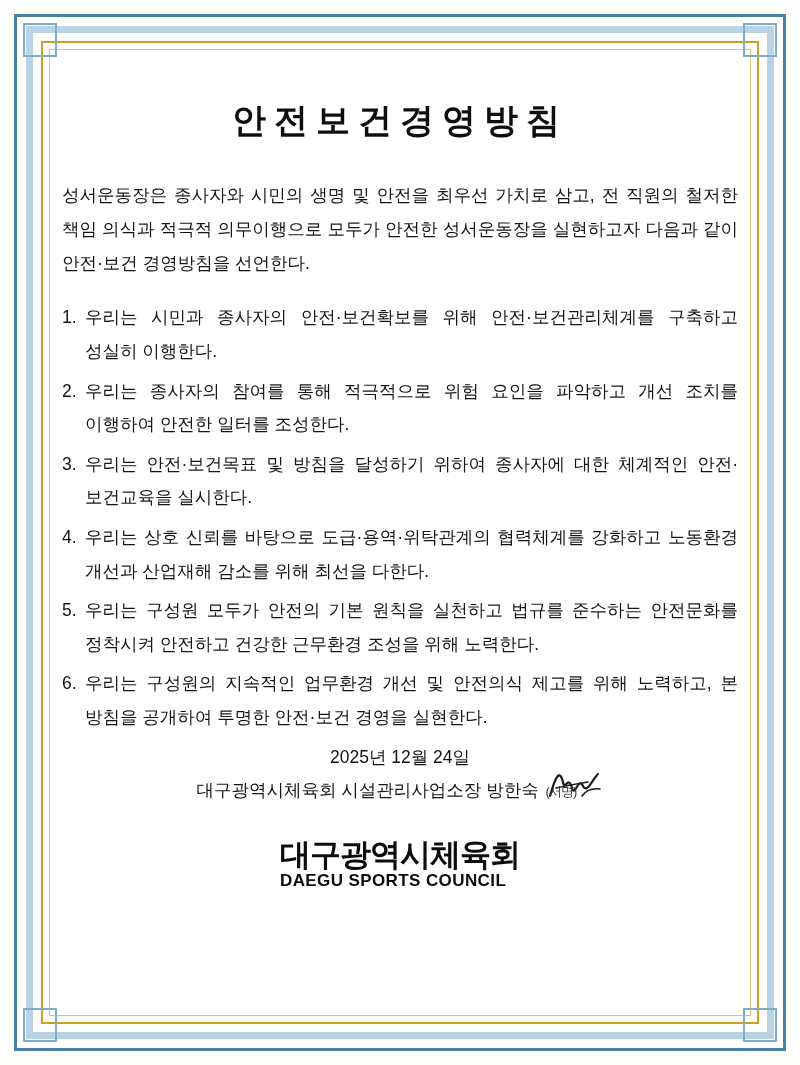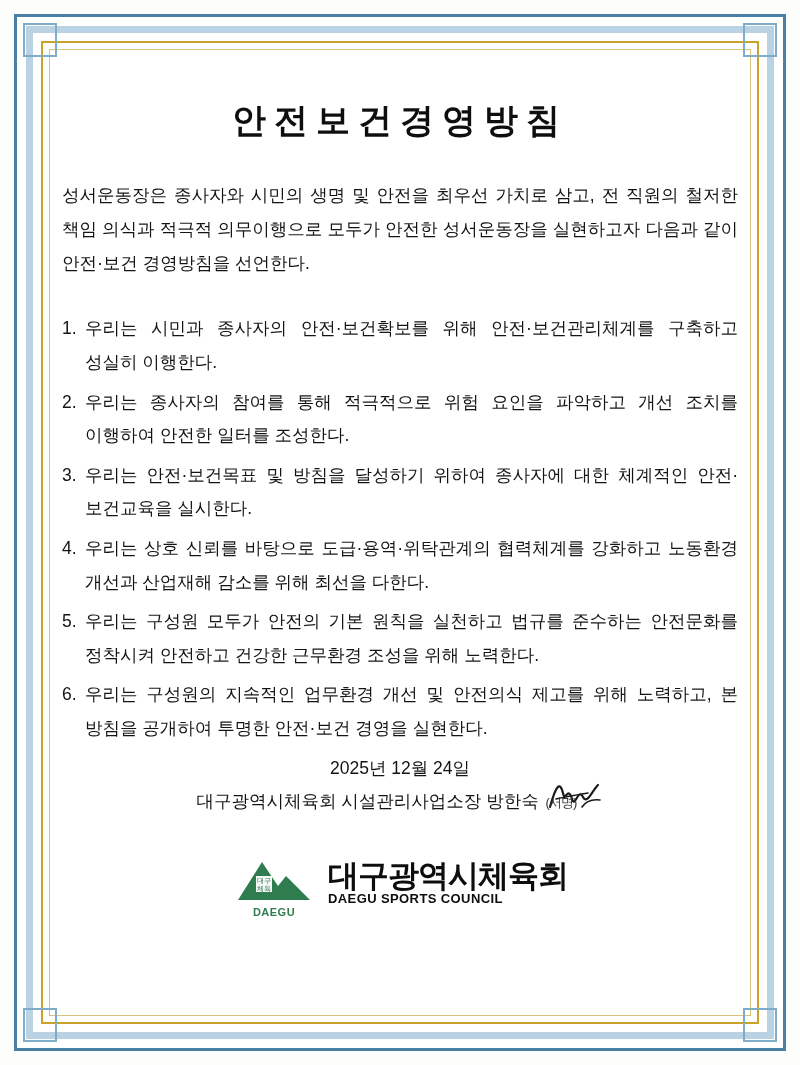--- a/index.html
+++ b/index.html
@@ -93,21 +93,21 @@
     letter-spacing: 8px;
     margin: 18px 0 34px 0;
     color: #0e0e0e;
   }
 
   .preamble {
     font-size: 17.5px;
     line-height: 1.95;
     text-align: justify;
     text-justify: inter-character;
-    margin: 0 2px 32px 2px;
+    margin: 0 2px 21px 2px;
     color: #141414;
     word-break: keep-all;
   }
 
   ol.clauses {
     list-style: none;
     margin: 0 2px 0 2px;
     padding: 0;
   }
   ol.clauses li {
@@ -182,21 +182,21 @@
   }
   .logo-text { line-height: 1.05; }
   .logo-text .kr {
     font-size: 31px;
     font-weight: bold;
     letter-spacing: -1px;
     color: #0d0d0d;
     text-align: center;
   }
   .logo-text .en {
-    font-size: 13px;
+    font-size: 17px;
     font-weight: bold;
     letter-spacing: 0.4px;
     color: #0d0d0d;
   }
 </style>
 </head>
 <body>
 
 <div class="page">
   <div class="border-outer">
@@ -254,29 +254,20 @@
             <path d="M8 34 C14 12, 18 8, 21 20 C23 30, 26 12, 30 26 C33 36, 36 14, 41 24 C45 32, 50 18, 56 12" fill="none" stroke="#1a1a1a" stroke-width="2.2" stroke-linecap="round"></path>
             <path d="M14 26 C22 24, 34 22, 46 20" fill="none" stroke="#1a1a1a" stroke-width="1.6" stroke-linecap="round"></path>
             <path d="M40 34 C44 28, 50 26, 58 27" fill="none" stroke="#1a1a1a" stroke-width="1.6" stroke-linecap="round"></path>
           </svg>
           <span class="seal-text">(서명)</span>
         </span>
       </div>
     </div>
 
     <div class="logo-row">
-      <div class="logo-mark">
-        <svg width="84" height="58" viewBox="0 0 84 58" aria-hidden="true">
-          <path d="M6 50 L30 12 L46 36 L54 26 L78 50 Z" fill="#2f7d4f"></path>
-          <rect x="24" y="26" width="16" height="16" fill="#ffffff" opacity="0.95"></rect>
-          <text x="32" y="33" font-size="7" fill="#2f7d4f" text-anchor="middle" font-family="Liberation Sans, sans-serif">대구</text>
-          <text x="32" y="41" font-size="7" fill="#2f7d4f" text-anchor="middle" font-family="Liberation Sans, sans-serif">체육</text>
-        </svg>
-        <div class="daegu-label">DAEGU</div>
-      </div>
       <div class="logo-text">
         <div class="kr">대구광역시체육회</div>
         <div class="en">DAEGU SPORTS COUNCIL</div>
       </div>
     </div>
 
   </div>
 </div>
 
 </body></html>

